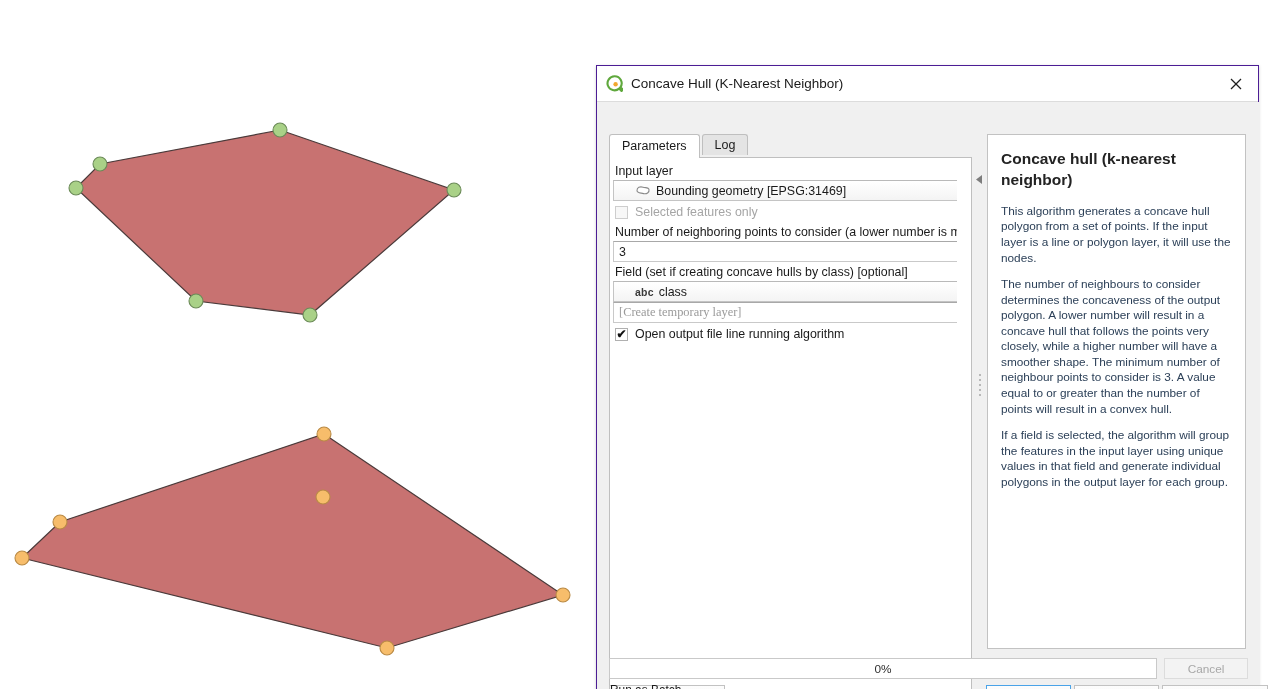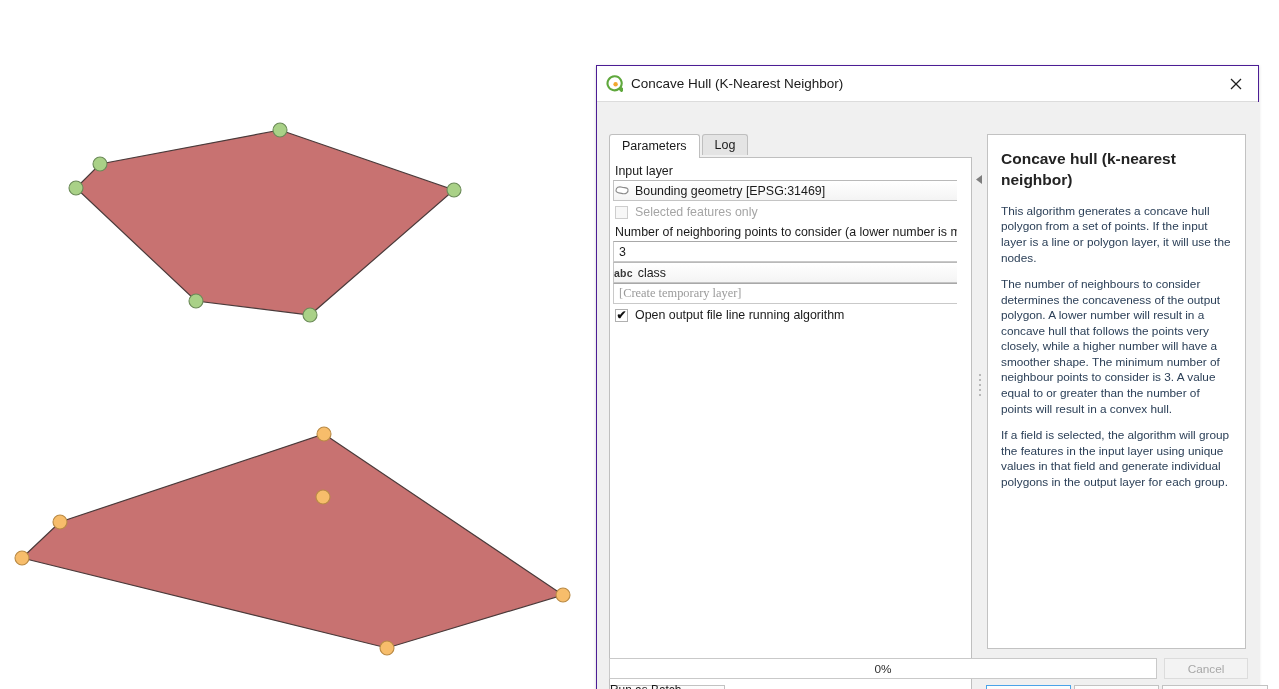--- a/index.html
+++ b/index.html
@@ -157,21 +157,21 @@
     white-space: nowrap;
   }
 
   .combo {
     height: 21px;
     border: 1px solid #c4c4c4;
     border-top-color: #b9b9b9;
     background: linear-gradient(#ffffff, #f4f4f4);
     display: flex;
     align-items: center;
-    padding: 0 0;
+    padding: 0 21px;
     font-size: 12.4px;
     color: #1a1a1a;
     box-sizing: border-box;
     width: 354px;
     cursor: pointer;
     white-space: nowrap;
   }
   .textfield {
     height: 21px;
     border: 1px solid #c9c9c9;
@@ -454,20 +454,21 @@
               <div class="checkrow disabled">
                 <span class="cbox disabled"></span>
                 <span>Selected features only</span>
               </div>
 
               <div class="param-label">Number of neighboring points to consider (a lower number is more concave</div>
               <div class="textfield">
                 <span>3</span>
               </div>
 
+              <div class="param-label">Field (set if creating concave hulls by class) [optional]</div>
               <div class="combo">
                 <span class="abc-badge">abc</span>
                 <span>class</span>
               </div>
 
               <div class="textfield placeholder">
                 <span>[Create temporary layer]</span>
               </div>
 
               <div class="checkrow enabled">

